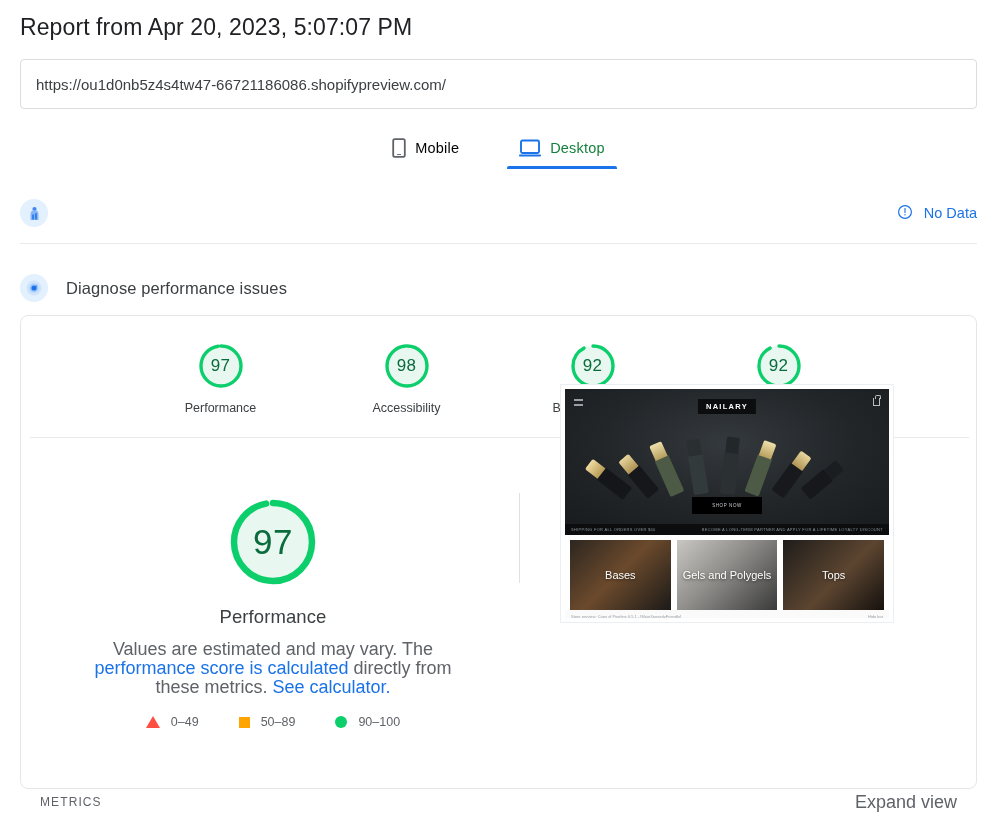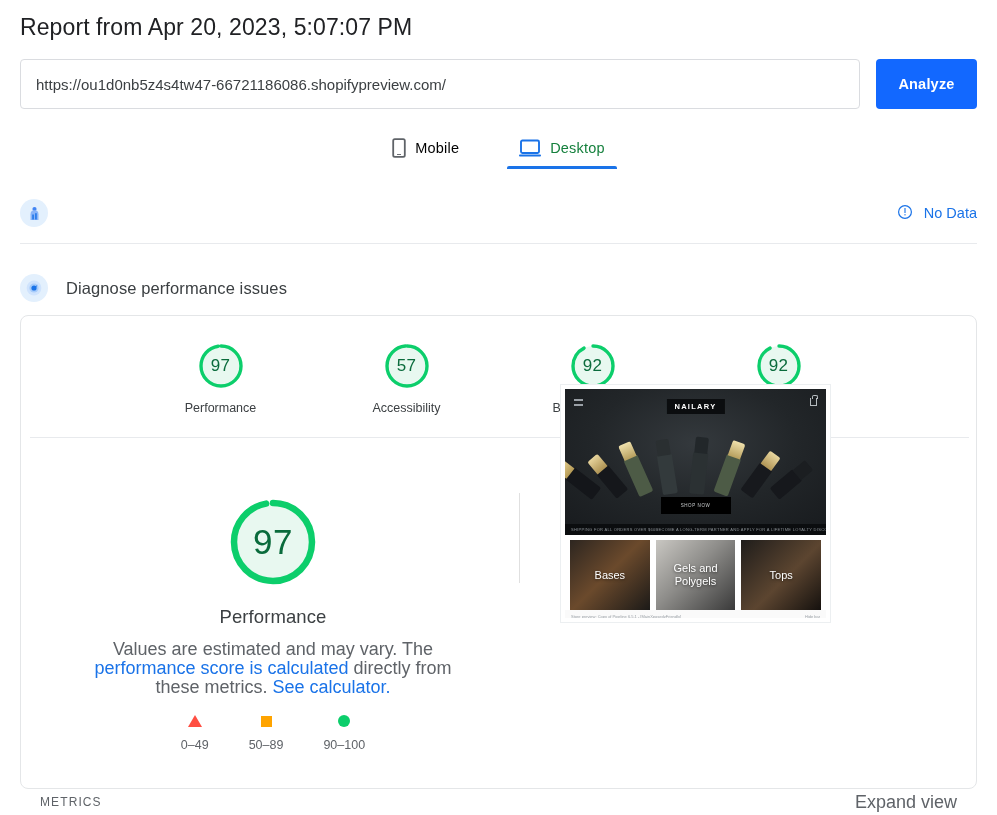--- a/index.html
+++ b/index.html
@@ -256,21 +256,21 @@
     text-decoration: none;
   }
   .legend {
     margin-top: 18px;
     display: flex;
     align-items: center;
     gap: 40px;
     font-size: 12.5px;
     color: #5f6368;
   }
-  .legend-item { display: flex; align-items: center; gap: 11px; flex-direction: column; }
+  .legend-item { display: flex; align-items: center; gap: 11px; }
   .sw-tri {
     width: 0; height: 0;
     border-left: 7px solid transparent;
     border-right: 7px solid transparent;
     border-bottom: 12px solid #ff4e42;
   }
   .sw-sq { width: 11px; height: 11px; background: #ffa400; }
   .sw-circ { width: 12px; height: 12px; border-radius: 50%; background: #0cce6b; }
 
   .v-divider {
@@ -280,21 +280,21 @@
     width: 1px;
     height: 90px;
     background: #e0e0e0;
   }
 
   
   .thumb-wrap {
     position: absolute;
     left: 560px;
     top: 384px;
-    width: 271px;
+    width: 334px;
     height: 239px;
     background: #fff;
     border: 1px solid #eceff1;
     padding: 4px;
   }
   .thumb {
     position: relative;
     width: 100%;
     height: 100%;
     overflow: hidden;
@@ -460,21 +460,20 @@
 </style>
 </head>
 <body>
 
 <div id="page">
 
   <div class="report-title">Report from Apr 20, 2023, 5:07:07 PM</div>
 
   <div class="url-row">
     <input class="url-input" type="text" value="https://ou1d0nb5z4s4tw47-66721186086.shopifypreview.com/" style="">
-    <button class="analyze-btn">Analyze</button>
   </div>
 
   <div class="tabs">
     <div class="tab inactive">
       <span>
         <svg width="14" height="20" viewBox="0 0 14 20">
           <rect x="1.2" y="1.2" width="11.6" height="17.6" rx="1.6" fill="none" stroke="#5f6368" stroke-width="1.8"></rect>
           <rect x="5" y="16" width="4" height="0.9" fill="#5f6368"></rect>
         </svg>
       </span>
@@ -539,21 +538,21 @@
         </div>
         <div class="gauge-label">Performance</div>
       </div>
 
       <div class="gauge-item">
         <div class="ring">
           <svg width="48" height="48" viewBox="0 0 48 48">
             <circle cx="24" cy="24" r="20" fill="#e8f8f0"></circle>
             <circle cx="24" cy="24" r="20" fill="none" stroke="#0cce6b" stroke-width="3.4" stroke-dasharray="123.2 125.7" stroke-linecap="round"></circle>
           </svg>
-          <span class="val">57</span>
+          <span class="val">98</span>
         </div>
         <div class="gauge-label">Accessibility</div>
       </div>
 
       <div class="gauge-item">
         <div class="ring">
           <svg width="48" height="48" viewBox="0 0 48 48">
             <circle cx="24" cy="24" r="20" fill="#e8f8f0"></circle>
             <circle cx="24" cy="24" r="20" fill="none" stroke="#0cce6b" stroke-width="3.4" stroke-dasharray="115.6 125.7" stroke-linecap="round"></circle>
           </svg>

